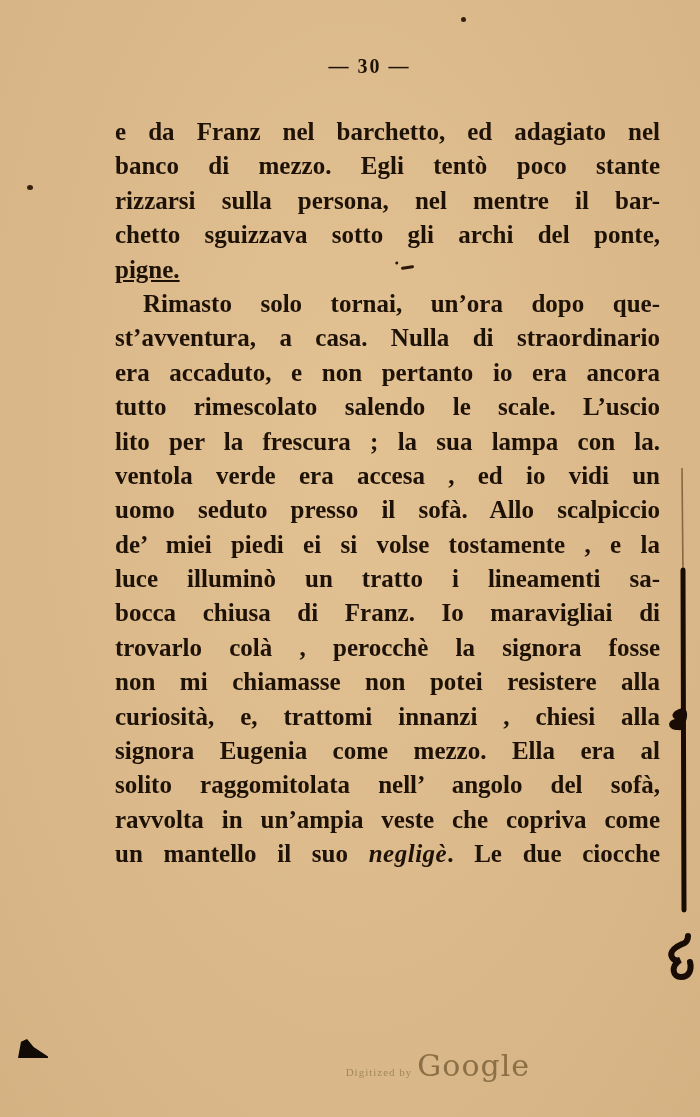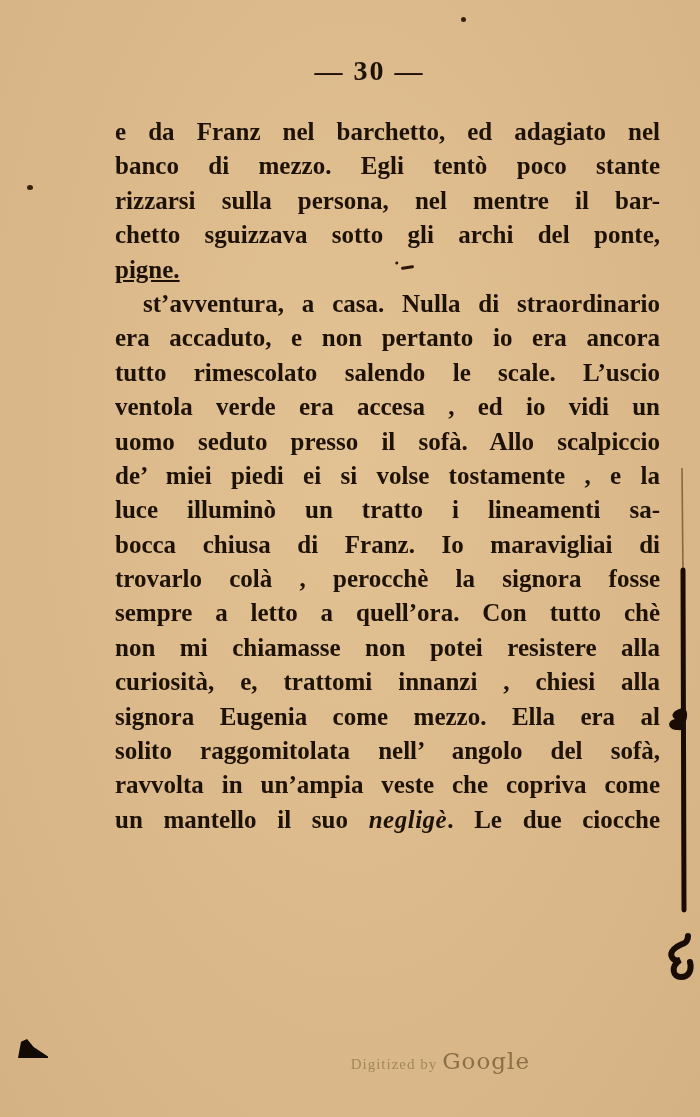--- a/index.html
+++ b/index.html
@@ -14,21 +14,21 @@
     font-family: "Liberation Serif", serif;
     color: #1e1207;
   }
   .page-number {
     position: absolute;
     left: 115px;
     top: 55px;
     width: 545px;
     text-align: center;
     transform: translateX(-18px);
-    font-size: 28px;
+    font-size: 20px;
     font-weight: 700;
     letter-spacing: 2px;
   }
   .text-column {
     position: absolute;
     left: 115px;
     top: 91px;
     width: 545px;
     margin-top: 24px;
   }
@@ -62,49 +62,50 @@
     background: #120a04;
     clip-path: polygon(0% 100%, 10% 15%, 30% 0%, 52% 42%, 100% 92%, 100% 100%);
   }
   .pen-stroke { position: absolute; left: 648px; top: 458px; width: 50px; height: 545px; }
 
   .watermark {
     position: absolute; left: 340px; top: 1048px; width: 190px; height: 30px;
     display: flex; align-items: baseline; justify-content: flex-end;
     color: #8f744c; white-space: nowrap;
   }
-  .watermark .wm-prefix { font-size: 15px; letter-spacing: 1px; color: #a18859; margin-right: 5px; }
-  .watermark .wm-brand { font-family: "DejaVu Serif", serif; font-size: 23px; letter-spacing: 1px; color: #8b6f46; }
+  .watermark .wm-prefix { font-size: 11px; letter-spacing: 1px; color: #a18859; margin-right: 5px; }
+  .watermark .wm-brand { font-family: "DejaVu Serif", serif; font-size: 30px; letter-spacing: 1px; color: #8b6f46; }
 </style>
 </head>
 <body>
 
 <div class="page">
 
   <div class="page-number">— 30 —</div>
 
   <div class="text-column">
     <div class="para-1">
         <div class="line">e da Franz nel barchetto, ed adagiato nel</div>
         <div class="line">banco di mezzo. Egli tentò poco stante</div>
         <div class="line">rizzarsi sulla persona, nel mentre il bar-</div>
         <div class="line">chetto sguizzava sotto gli archi del ponte,</div>
         <div class="line">pigne.</div>
       </div>
     <div class="para-2">
+        <div class="line">Rimasto solo tornai, un’ora dopo que-</div>
         <div class="line">st’avventura, a casa. Nulla di straordinario</div>
         <div class="line">era accaduto, e non pertanto io era ancora</div>
         <div class="line">tutto rimescolato salendo le scale. L’uscio</div>
+        <div class="line">lito per la frescura ; la sua lampa con la.</div>
         <div class="line">ventola verde era accesa , ed io vidi un</div>
         <div class="line">uomo seduto presso il sofà. Allo scalpiccio</div>
         <div class="line">de’ miei piedi ei si volse tostamente , e la</div>
         <div class="line">luce illuminò un tratto i lineamenti sa-</div>
         <div class="line">bocca chiusa di Franz. Io maravigliai di</div>
         <div class="line">trovarlo colà , perocchè la signora fosse</div>
-        <div class="line">sempre a letto a quell’ora. Con tutto chè</div>
         <div class="line">non mi chiamasse non potei resistere alla</div>
         <div class="line">curiosità, e, trattomi innanzi , chiesi alla</div>
         <div class="line">signora Eugenia come mezzo. Ella era al</div>
         <div class="line">solito raggomitolata nell’ angolo del sofà,</div>
         <div class="line">ravvolta in un’ampia veste che copriva come</div>
         <div class="line">un mantello il suo <i>negligè</i>. Le due ciocche</div>
       </div>
   </div>
 
   <span class="dot-artifact dot-top-right"></span>

